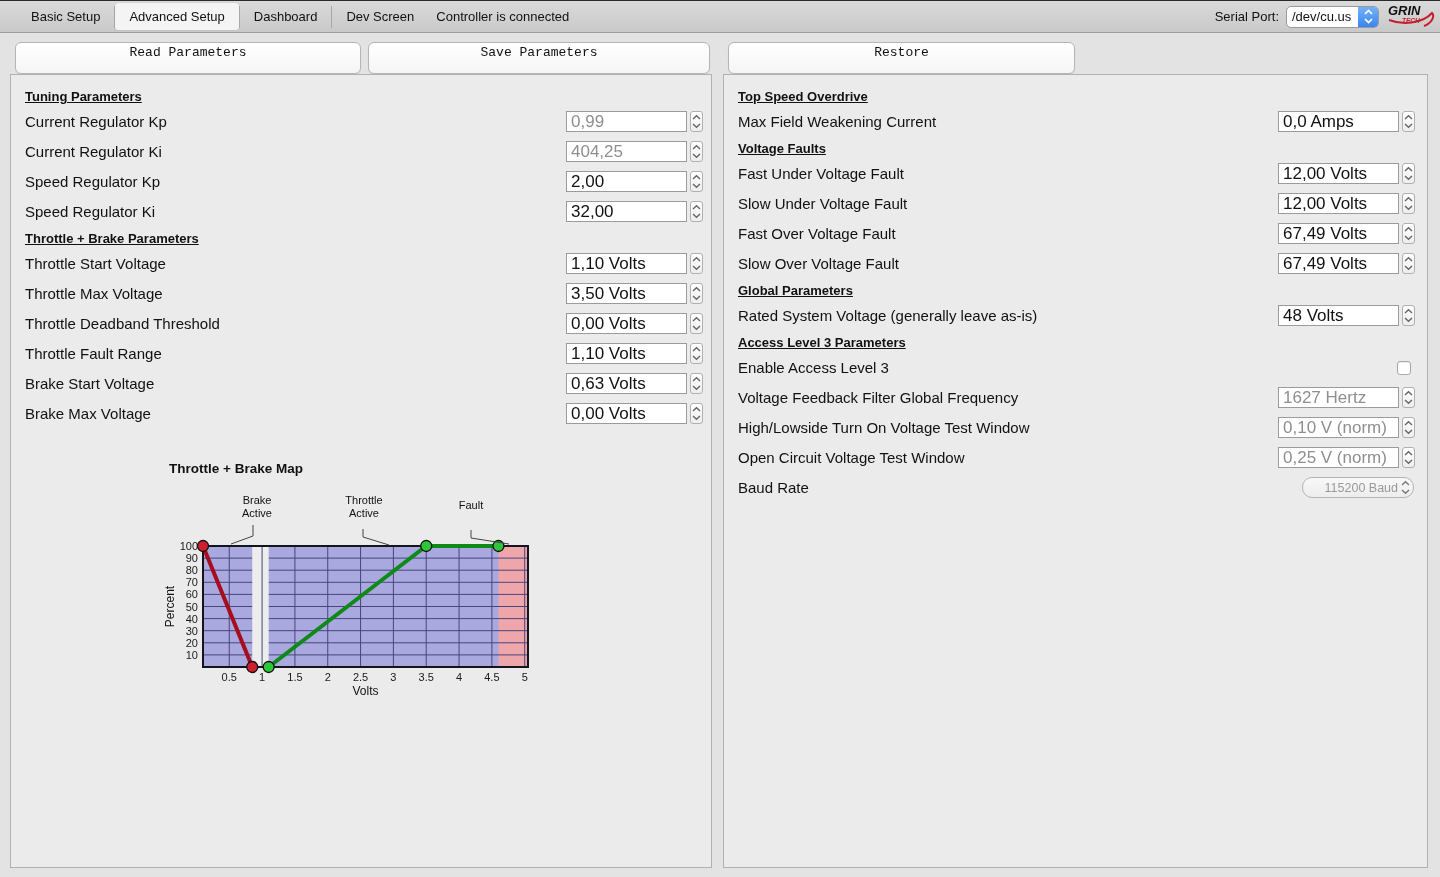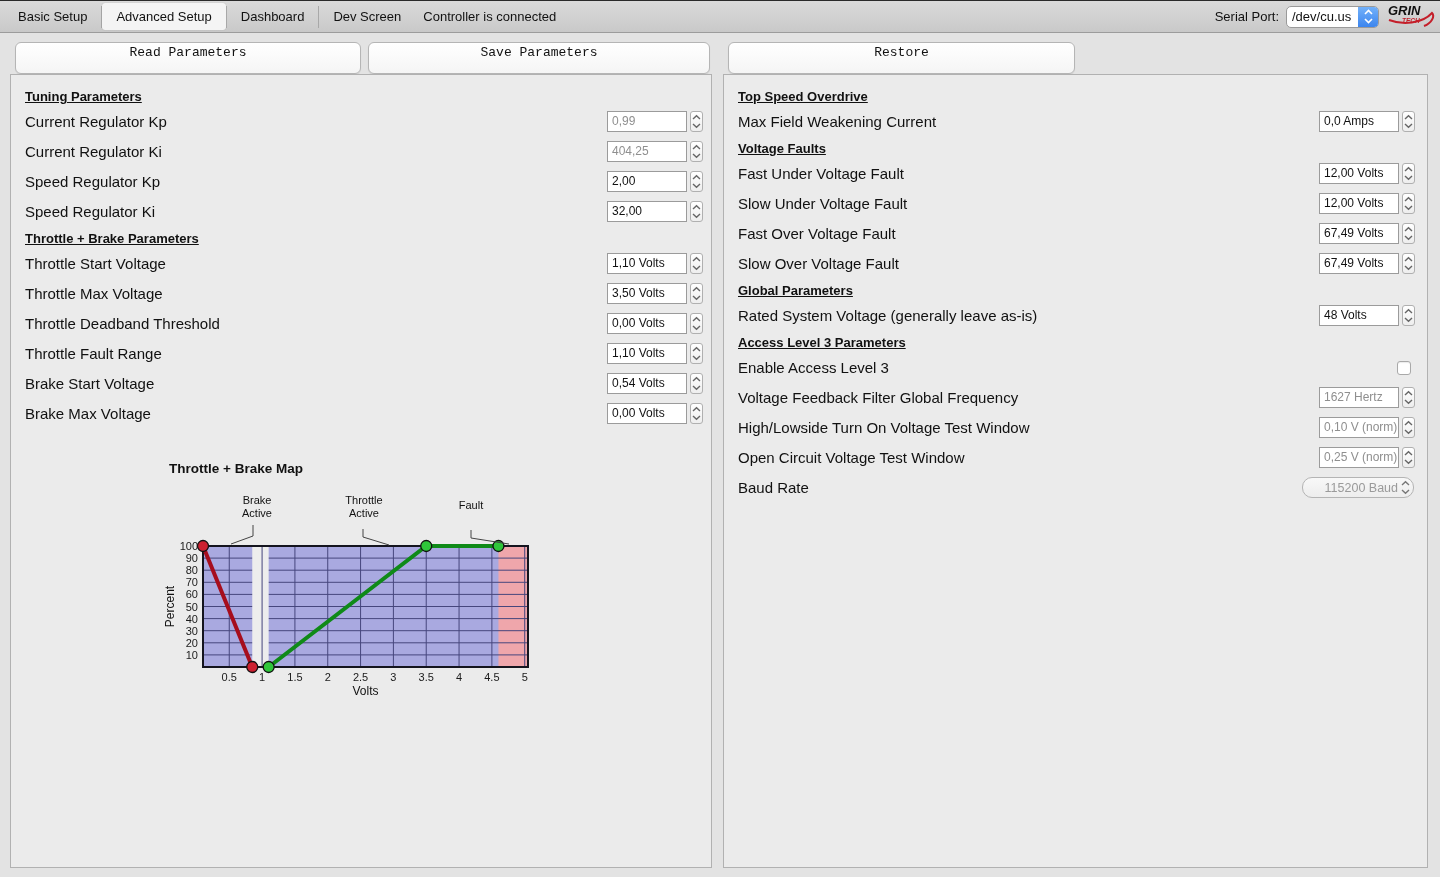--- a/index.html
+++ b/index.html
@@ -4,21 +4,21 @@
 <style>
   * { margin:0; padding:0; box-sizing:border-box; }
   html,body { width:1440px; height:877px; overflow:hidden;
     font-family:"Liberation Sans", sans-serif; background:#e3e3e3; color:#111; }
 
   
   .topbar { position:absolute; left:0; top:0; width:1440px; height:33px;
     background:linear-gradient(#dadada,#c9c9c9);
     border-top:1px solid #2a2a2a; border-bottom:1px solid #9c9c9c;
     display:flex; align-items:center; }
-  .tabs { display:flex; align-items:center; height:100%; padding-left:4px; }
+  .tabs { display:flex; align-items:center; height:100%; padding-left:17px; }
   .tab { font-size:13px; padding:6px 14px; border-radius:3px; white-space:nowrap; cursor:default; }
   .tab.selected { background:#f4f4f4; box-shadow:0 0 1px rgba(0,0,0,.25); }
   .tabdiv { width:1px; height:22px; background:#a8a8a8; }
   .status { font-size:13px; margin-left:8px; white-space:nowrap; }
   .topbar-right { margin-left:auto; display:flex; align-items:center; gap:7px; padding-right:2px; }
   .serial-label { font-size:13px; }
   .serial-popup { display:flex; height:22px; border:1px solid #9a9a9a; border-radius:5px;
     overflow:hidden; background:#fff; }
   .serial-value { width:71px; font-size:13px; line-height:20px; padding-left:5px;
     white-space:nowrap; overflow:hidden; }
@@ -42,22 +42,22 @@
   .panel-right { left:723px; width:705px; }
 
   .section-heading { font-size:13px; font-weight:bold; text-decoration:underline;
     margin:0 0 7px 14px; }
   .row { height:21px; margin-bottom:9px; display:flex; align-items:center;
     justify-content:space-between; padding-left:14px; padding-right:8px; }
   .panel-right .row { padding-right:12px; }
   .row-label { font-size:15px; white-space:nowrap; }
   .controls { display:flex; align-items:center; gap:3px; }
 
-  .field { width:80px; height:21px; border:1px solid #9b9b9b; background:#fff;
-    font-size:12px; line-height:19px; padding-left:4px; white-space:nowrap; overflow:hidden; }
+  .field { width:121px; height:21px; border:1px solid #9b9b9b; background:#fff;
+    font-size:17px; line-height:19px; padding-left:4px; white-space:nowrap; overflow:hidden; }
   .field.disabled { color:#8f8f8f; }
   .stepper { width:13px; height:21px; border:1px solid #b0b0b0; border-radius:3px;
     background:linear-gradient(#ffffff,#eeeeee); display:flex; align-items:center;
     justify-content:center; }
   .checkbox { width:14px; height:14px; border:1px solid #a9a9a9; border-radius:3px;
     background:#fff; box-shadow:inset 0 1px 1px rgba(0,0,0,.08); margin-right:4px; }
   .popup { width:112px; height:21px; border:1px solid #b4b4b4; border-radius:10px;
     background:linear-gradient(#f8f8f8,#ededed); display:flex; align-items:center;
     margin-right:1px; }
   .popup-text { flex:1; font-size:12.5px; color:#9a9a9a; text-align:right;
@@ -203,21 +203,21 @@
             <svg width="9" height="15" viewBox="0 0 9 15">
               <polyline points="1,5 4.5,1.8 8,5" fill="none" stroke="#666" stroke-width="1.4"></polyline>
               <polyline points="1,10 4.5,13.2 8,10" fill="none" stroke="#666" stroke-width="1.4"></polyline>
             </svg>
           </span>
         </span>
   </div>
       <div class="row">
     <span class="row-label">Brake Start Voltage</span>
     <span class="controls">
-          <span class="field">0,54 Volts</span>
+          <span class="field">0,63 Volts</span>
           <span class="stepper">
             <svg width="9" height="15" viewBox="0 0 9 15">
               <polyline points="1,5 4.5,1.8 8,5" fill="none" stroke="#666" stroke-width="1.4"></polyline>
               <polyline points="1,10 4.5,13.2 8,10" fill="none" stroke="#666" stroke-width="1.4"></polyline>
             </svg>
           </span>
         </span>
   </div>
       <div class="row">
     <span class="row-label">Brake Max Voltage</span>

